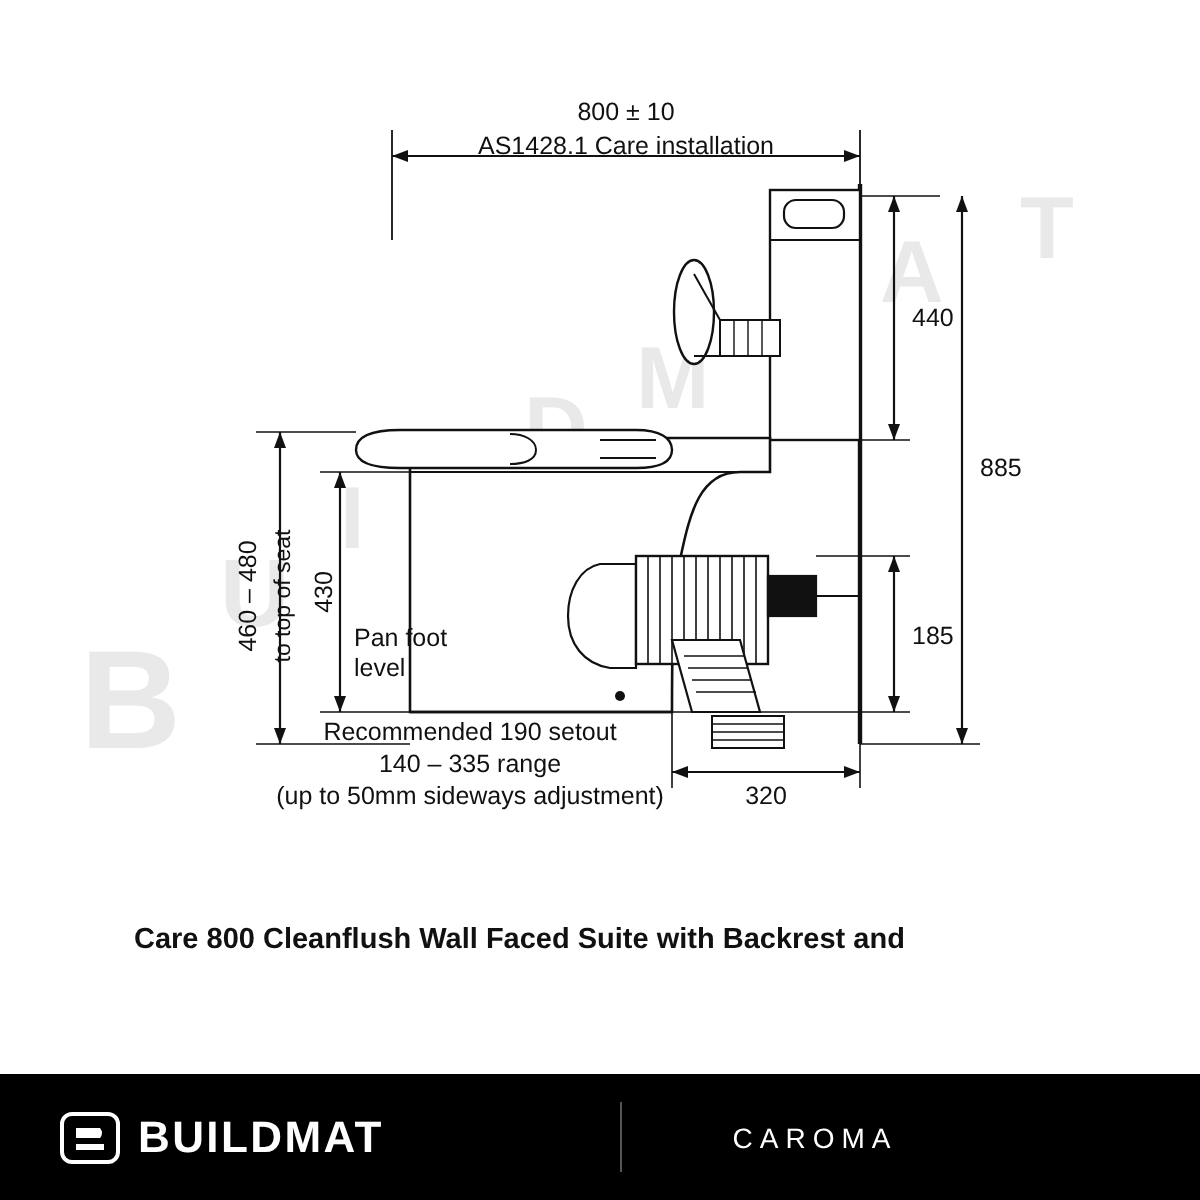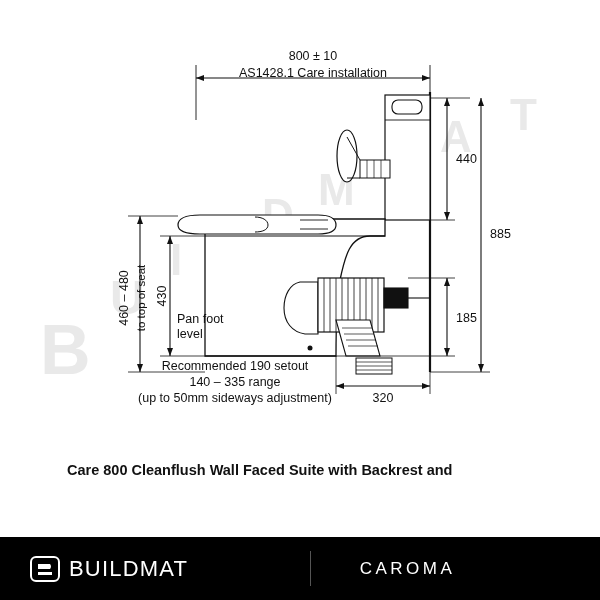--- a/index.html
+++ b/index.html
@@ -93,21 +93,21 @@
     gap: 9px;
   }
   .brand-left .logo-mark {
     width: 30px;
     height: 26px;
     flex: none;
   }
   .brand-left .logo-text {
     color: #ffffff;
     font-size: 22px;
-    font-weight: 400;
+    font-weight: 700;
     letter-spacing: 1.2px;
   }
   .divider {
     position: absolute;
     left: 310px;
     top: 14px;
     width: 1px;
     height: 35px;
     background: #555555;
   }
@@ -118,21 +118,21 @@
     width: 600px;
     height: 63px;
     display: flex;
     align-items: center;
     justify-content: center;
     padding-left: 215px;
     box-sizing: border-box;
   }
   .brand-right .caroma-text {
     color: #ffffff;
-    font-size: 17px;
+    font-size: 14px;
     font-weight: 400;
     letter-spacing: 3.5px;
   }
 
   text {
     font-family: "Liberation Sans", sans-serif;
     fill: #111111;
   }
 </style>
 </head>

